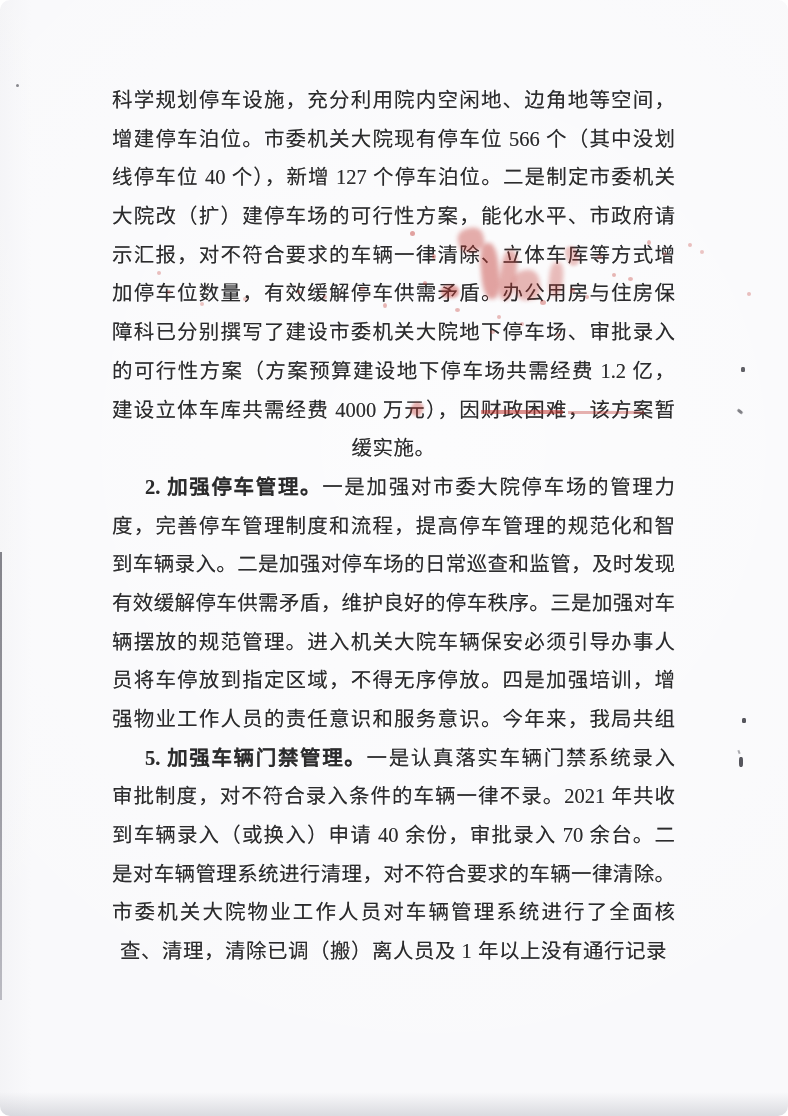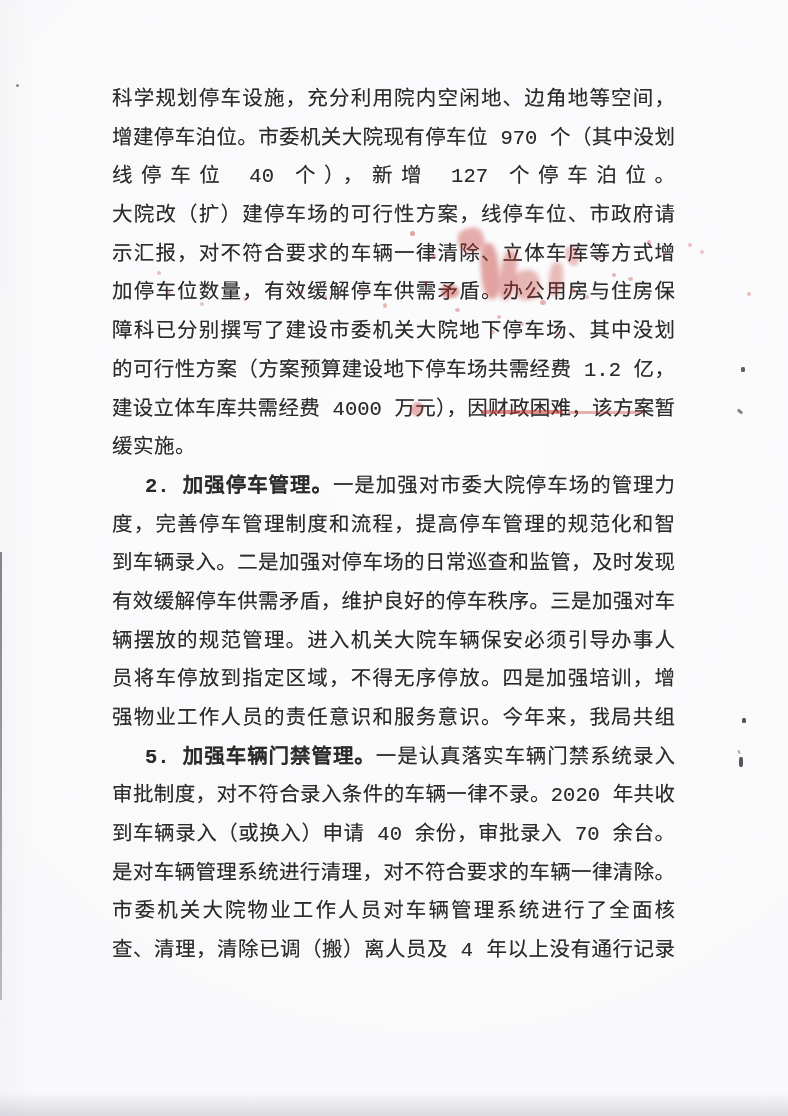--- a/index.html
+++ b/index.html
@@ -1,36 +1,38 @@
 <!DOCTYPE html>
 <html lang="zh-CN"><head>
 <meta charset="utf-8">
 <style>
   html,body{margin:0;padding:0;background:#ffffff;}
   .page{
     position:relative;
     width:788px;height:1116px;
     background:#f9f9fb;
     overflow:hidden;
-    font-family:Liberation Mono, monospace;
+    font-family:Liberation Serif, serif;
+    border-radius:10px;
   }
   .doc{
     position:absolute;
     left:112px;top:81px;width:563px;
     font-size:20.5px;
     line-height:38.7px;
     color:#2b2b2c;
     text-shadow:0 0 .5px rgba(40,40,40,.45);
     word-break:keep-all;
   }
   .line{
     height:38.7px;
     overflow:hidden;
     white-space:nowrap;
     letter-spacing:.5px;
+    text-align:center;
   }
   .line.j{
     white-space:normal;
     letter-spacing:0;
     text-align:justify;
     text-align-last:justify;
     text-justify:inter-character;
   }
   .line.ind{ text-indent:33px; }
   .line .bold{ font-weight:700; }
@@ -55,42 +57,42 @@
     pointer-events:none;
   }
 </style>
 </head>
 <body>
 
 <div class="page" id="page" style="background: rgb(249, 249, 251);">
   <div class="sheet-tint"></div>
   <div class="doc" id="doc" style="color: rgb(43, 43, 44);">
       <div class="line j"><span>科学规划停车设施，充分利用院内空闲地、边角地等空间，</span></div>
-      <div class="line j"><span>增建停车泊位。市委机关大院现有停车位 970 个（其中没划</span></div>
+      <div class="line j"><span>增建停车泊位。市委机关大院现有停车位 566 个（其中没划</span></div>
       <div class="line j"><span>线停车位 40 个），新增 127 个停车泊位。二是制定市委机关</span></div>
-      <div class="line j"><span>大院改（扩）建停车场的可行性方案，线停车位、市政府请</span></div>
+      <div class="line j"><span>大院改（扩）建停车场的可行性方案，能化水平、市政府请</span></div>
       <div class="line j"><span>示汇报，对不符合要求的车辆一律清除、立体车库等方式增</span></div>
       <div class="line j"><span>加停车位数量，有效缓解停车供需矛盾。办公用房与住房保</span></div>
-      <div class="line j"><span>障科已分别撰写了建设市委机关大院地下停车场、其中没划</span></div>
+      <div class="line j"><span>障科已分别撰写了建设市委机关大院地下停车场、审批录入</span></div>
       <div class="line j"><span>的可行性方案（方案预算建设地下停车场共需经费 1.2 亿，</span></div>
       <div class="line j"><span>建设立体车库共需经费 4000 万元），因财政困难，该方案暂</span></div>
       <div class="line"><span>缓实施。</span></div>
       <div class="line j ind"><span class="bold">2. 加强停车管理。</span><span>一是加强对市委大院停车场的管理力</span></div>
       <div class="line j"><span>度，完善停车管理制度和流程，提高停车管理的规范化和智</span></div>
       <div class="line j"><span>到车辆录入。二是加强对停车场的日常巡查和监管，及时发现</span></div>
       <div class="line j"><span>有效缓解停车供需矛盾，维护良好的停车秩序。三是加强对车</span></div>
       <div class="line j"><span>辆摆放的规范管理。进入机关大院车辆保安必须引导办事人</span></div>
       <div class="line j"><span>员将车停放到指定区域，不得无序停放。四是加强培训，增</span></div>
       <div class="line j"><span>强物业工作人员的责任意识和服务意识。今年来，我局共组</span></div>
       <div class="line j ind"><span class="bold">5. 加强车辆门禁管理。</span><span>一是认真落实车辆门禁系统录入</span></div>
-      <div class="line j"><span>审批制度，对不符合录入条件的车辆一律不录。2020 年共收</span></div>
+      <div class="line j"><span>审批制度，对不符合录入条件的车辆一律不录。2021 年共收</span></div>
       <div class="line j"><span>到车辆录入（或换入）申请 40 余份，审批录入 70 余台。二</span></div>
       <div class="line j"><span>是对车辆管理系统进行清理，对不符合要求的车辆一律清除。</span></div>
       <div class="line j"><span>市委机关大院物业工作人员对车辆管理系统进行了全面核</span></div>
-      <div class="line"><span>查、清理，清除已调（搬）离人员及 4 年以上没有通行记录</span></div>
+      <div class="line"><span>查、清理，清除已调（搬）离人员及 1 年以上没有通行记录</span></div>
     </div>
   <div id="artifacts">
       <div class="mark" style="left: 458px; top: 228px; width: 26px; height: 24px; opacity: 0.4; border-radius: 40%; background: rgb(194, 56, 50); filter: blur(2px); transform: rotate(-15deg);"></div>
       <div class="mark" style="left: 481px; top: 243px; width: 18px; height: 56px; opacity: 0.45; border-radius: 40%; background: rgb(194, 56, 50); filter: blur(2px); transform: rotate(-5deg);"></div>
       <div class="mark" style="left: 500px; top: 250px; width: 16px; height: 50px; opacity: 0.4; border-radius: 40%; background: rgb(194, 56, 50); filter: blur(2px); transform: rotate(8deg);"></div>
       <div class="mark" style="left: 514px; top: 270px; width: 26px; height: 30px; opacity: 0.35; border-radius: 40%; background: rgb(194, 56, 50); filter: blur(2px); transform: rotate(-10deg);"></div>
       <div class="mark" style="left: 441px; top: 285px; width: 18px; height: 13px; opacity: 0.45; border-radius: 40%; background: rgb(194, 56, 50); filter: blur(1.5px); transform: rotate(0deg);"></div>
       <div class="mark" style="left: 549px; top: 262px; width: 14px; height: 34px; opacity: 0.32; border-radius: 40%; background: rgb(194, 56, 50); filter: blur(2px); transform: rotate(5deg);"></div>
       <div class="mark" style="left: 566px; top: 246px; width: 12px; height: 20px; opacity: 0.28; border-radius: 40%; background: rgb(194, 56, 50); filter: blur(1.5px); transform: rotate(-20deg);"></div>
       <div class="mark" style="left: 481px; top: 410px; width: 82px; height: 4px; opacity: 0.55; border-radius: 2%; background: rgb(194, 56, 50); filter: blur(0.5px); transform: rotate(0deg);"></div>

